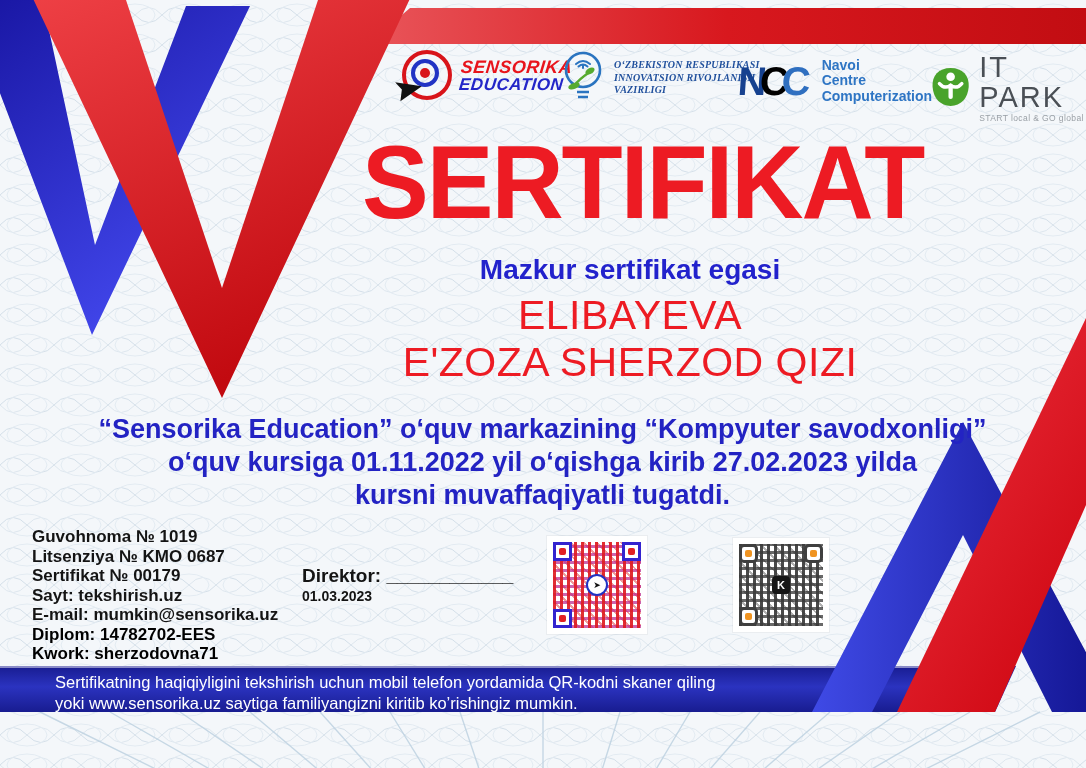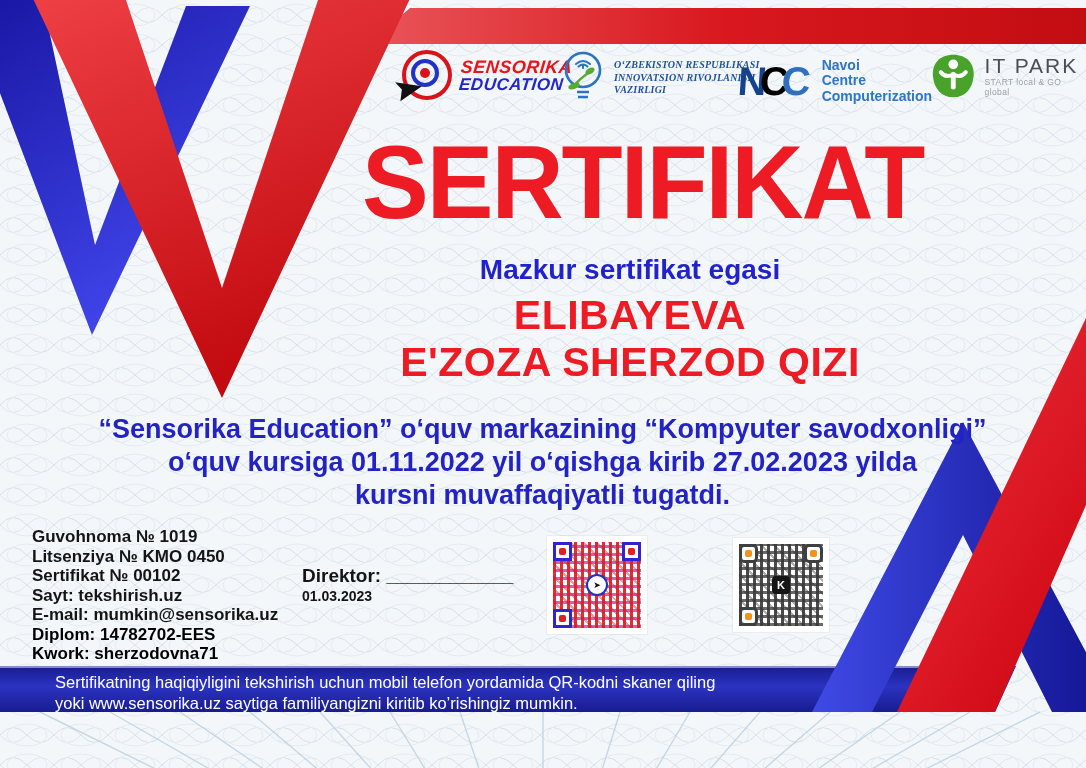--- a/index.html
+++ b/index.html
@@ -18,29 +18,29 @@
   .sens-dot{position:absolute;left:24px;top:20px;width:10px;height:10px;background:#d8141a;border-radius:50%;}
   .sens-arrow{position:absolute;left:0px;top:28px;width:26px;height:24px;background:#111;
     clip-path:polygon(0 18%,100% 50%,10% 100%,22% 52%);transform:rotate(-8deg);}
   .sens-text{line-height:1.02;font-style:italic;font-weight:900;letter-spacing:.5px;transform:skewX(-6deg);}
   .sens-text .l1{color:#e8141c;font-size:18px;}
   .sens-text .l2{color:#2326c8;font-size:17px;}
   .min-text{font-family:"Liberation Serif",serif;font-weight:bold;color:#1f4f9c;font-size:10px;line-height:1.25;letter-spacing:.2px;font-style:italic;}
   .ncc-glyph{font-weight:900;font-size:40px;line-height:40px;letter-spacing:-7px;transform:skewX(-4deg);}
   .ncc-glyph .n1{color:#16418f;}　.ncc-glyph .n2{color:#16418f;} .ncc-glyph .n3{color:#2f6fc0;}
   .ncc-text{color:#2e75c4;font-weight:bold;font-size:14px;line-height:1.1;}
-  .itp-text .l1{color:#4a4f55;font-size:21px;letter-spacing:2px;line-height:1.05;}
+  .itp-text .l1{color:#4a4f55;font-size:29px;letter-spacing:2px;line-height:1.05;}
   .itp-text .l2{color:#9aa0a6;font-size:8.5px;letter-spacing:.4px;}
 
   
   .title{left:362px;top:134px;width:726px;font-size:100px;font-weight:900;letter-spacing:-2px;
     color:#ed1b23;line-height:92px;white-space:nowrap;transform:scaleY(1.04);transform-origin:top left;}
   .intro-block{left:270px;top:254px;width:720px;text-align:center;}
   .intro{color:#2222cc;font-weight:bold;font-size:28px;line-height:32px;text-align:center;}
-  .name{color:#ed1b23;font-weight:700;font-size:41px;line-height:47px;letter-spacing:.5px;margin-top:6px;}
+  .name{color:#ed1b23;font-weight:400;font-size:41px;line-height:47px;letter-spacing:.5px;margin-top:6px;}
   .body-par{left:50px;top:413px;width:985px;text-align:center;color:#2323c3;font-weight:bold;
     font-size:27px;line-height:33px;}
 
   
   .details{left:32px;top:527px;font-size:17px;font-weight:bold;line-height:19.5px;color:#141414;}
   .details .blue{color:#000000;}
   .sig{left:302px;top:565px;color:#141414;}
   .sig .line1{font-weight:bold;font-size:19px;}
   .sig .date{font-weight:bold;font-size:14px;margin-top:1px;}
 
@@ -208,22 +208,22 @@
   </div>
 
   <div class="abs body-par">
     <div>“Sensorika Education” o‘quv markazining “Kompyuter savodxonligi”</div>
     <div>o‘quv kursiga 01.11.2022 yil o‘qishga kirib 27.02.2023 yilda</div>
     <div>kursni muvaffaqiyatli tugatdi.</div>
   </div>
 
   <div class="abs details">
     <div>Guvohnoma № 1019</div>
-    <div>Litsenziya № KMO 0450</div>
-    <div>Sertifikat № 00102</div>
+    <div>Litsenziya № KMO 0687</div>
+    <div>Sertifikat № 00179</div>
     <div>Sayt: tekshirish.uz</div>
     <div>E-mail: mumkin@sensorika.uz</div>
     <div class="blue">Diplom: 14782702-EES</div>
     <div class="blue">Kwork: sherzodovna71</div>
   </div>
 
   <div class="abs sig">
     <div class="line1">
       <span>Direktor:</span>
       <span>____________</span>

